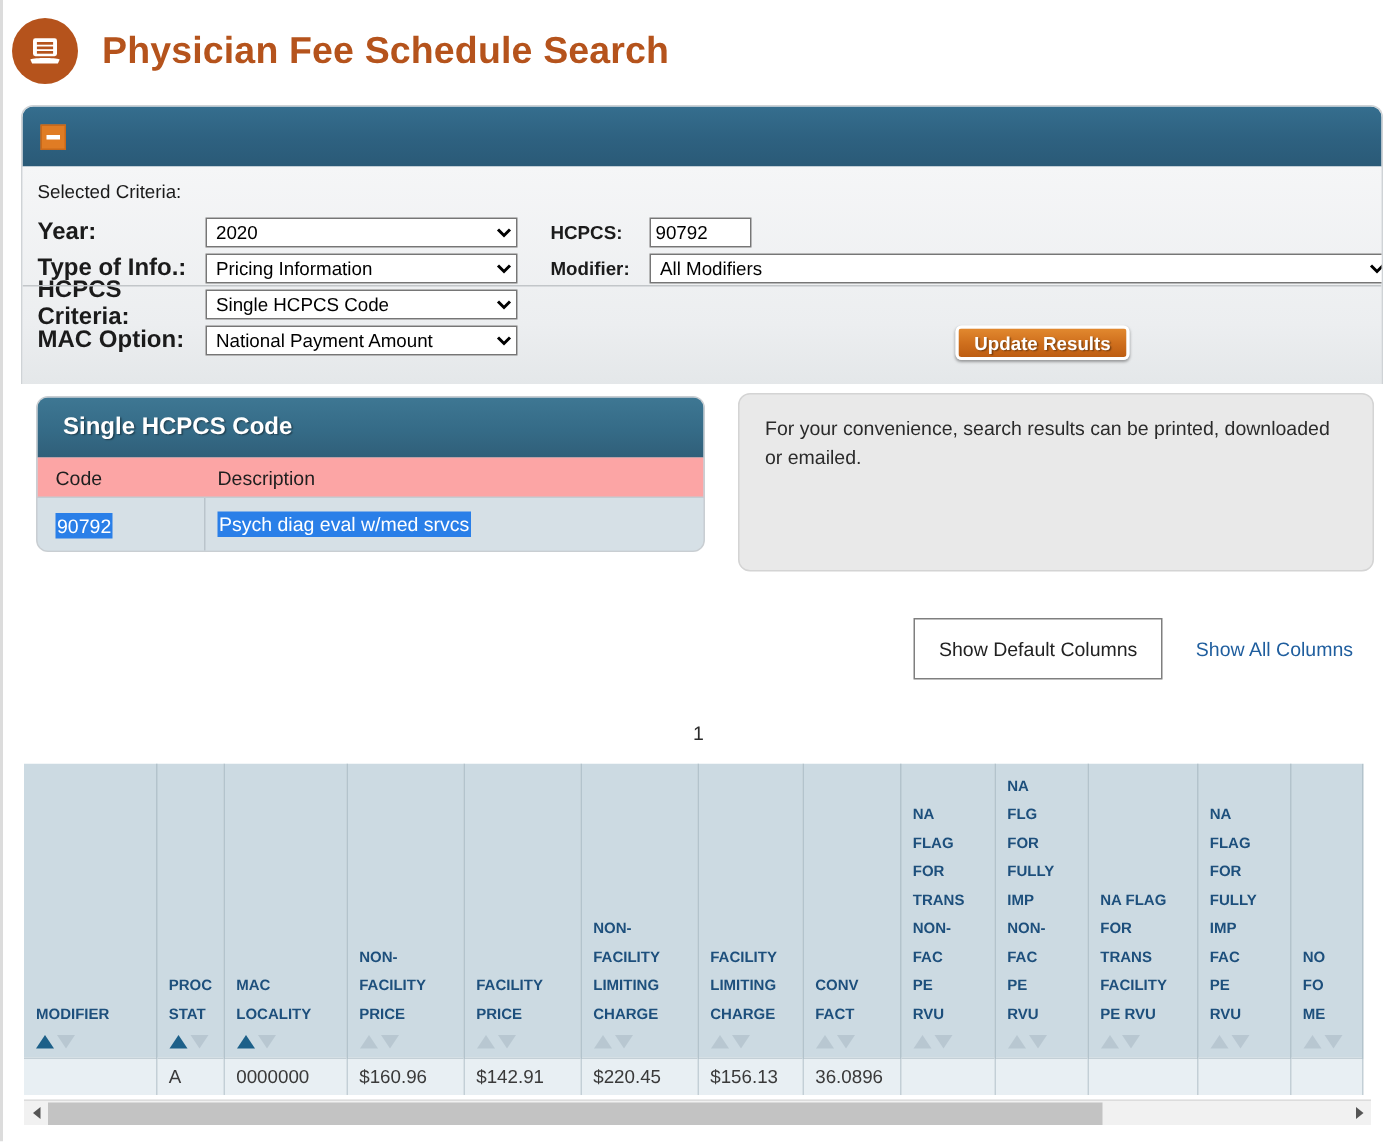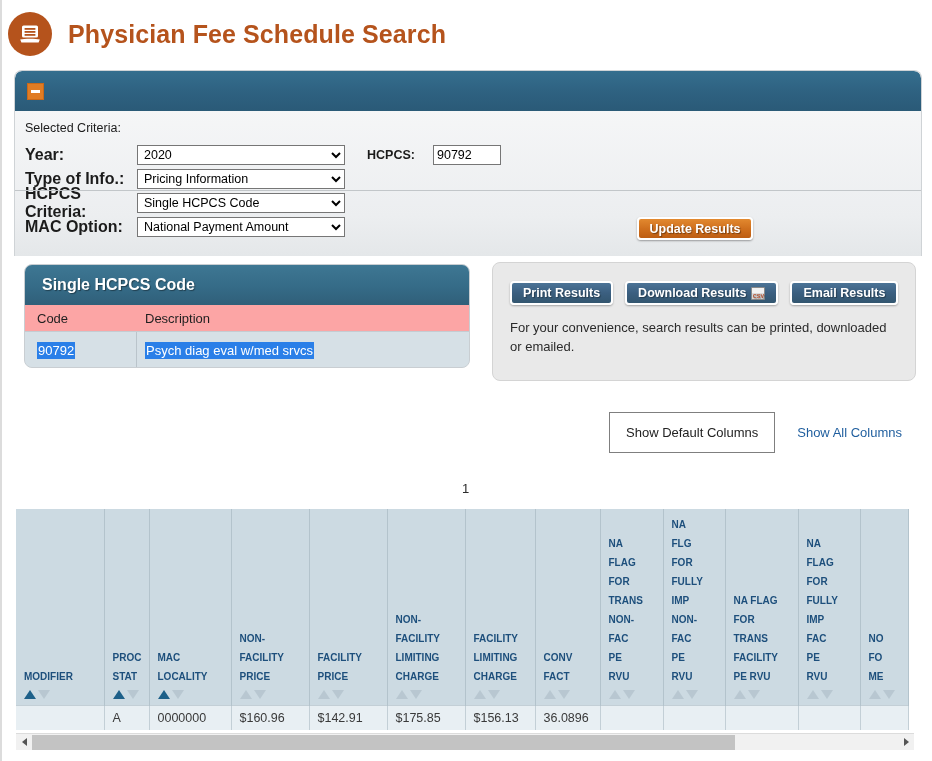--- a/index.html
+++ b/index.html
@@ -368,20 +368,26 @@
             <option>National Payment Amount</option>
           </select>
         </div>
       </div>
 
       <div class="crit-right">
         <div class="right-row">
           <div class="right-label">HCPCS:</div>
           <input class="hcpcs-input" type="text" value="90792" style="">
         </div>
+        <div class="right-row">
+          <div class="right-label">Modifier:</div>
+          <select class="mod-select">
+            <option>All Modifiers</option>
+          </select>
+        </div>
       </div>
 
       <div class="divider-line"></div>
 
       <button class="update-btn">Update Results</button>
     </div>
   </div>
 
   <div class="hcpcs-card">
     <div class="hcpcs-card-head">
@@ -395,34 +401,20 @@
       <div class="c1">
         <span class="sel-text code-link">90792</span>
       </div>
       <div class="c2">
         <span class="sel-text">Psych diag eval w/med srvcs</span>
       </div>
     </div>
   </div>
 
   <div class="actions-card">
-    <div class="actions-row">
-      <button class="blue-btn">
-        <span>Print Results</span>
-      </button>
-      <button class="blue-btn">
-        <span>Download Results</span>
-        <span class="csv-icon">
-            <b>CSV</b>
-          </span>
-      </button>
-      <button class="blue-btn">
-        <span>Email Results</span>
-      </button>
-    </div>
     <div class="actions-note">For your convenience, search results can be printed, downloaded or emailed.</div>
   </div>
 
   <div class="col-toggle-wrap">
     <button class="default-cols-btn">Show Default Columns</button>
     <a class="all-cols-link">Show All Columns</a>
   </div>
 
   <div class="pager-num">1</div>
 
@@ -562,21 +554,21 @@
             </th>
           </tr>
         </thead>
       <tbody>
           <tr id="tbody-row">
             <td style="width: 88px;"></td>
             <td style="width: 45px;">A</td>
             <td style="width: 82px;">0000000</td>
             <td style="width: 78px;">$160.96</td>
             <td style="width: 78px;">$142.91</td>
-            <td style="width: 78px;">$175.85</td>
+            <td style="width: 78px;">$220.45</td>
             <td style="width: 70px;">$156.13</td>
             <td style="width: 65px;">36.0896</td>
             <td style="width: 63px;"></td>
             <td style="width: 62px;"></td>
             <td style="width: 73px;"></td>
             <td style="width: 62px;"></td>
             <td style="width: 48px;"></td>
           </tr>
         </tbody>
     </table>

